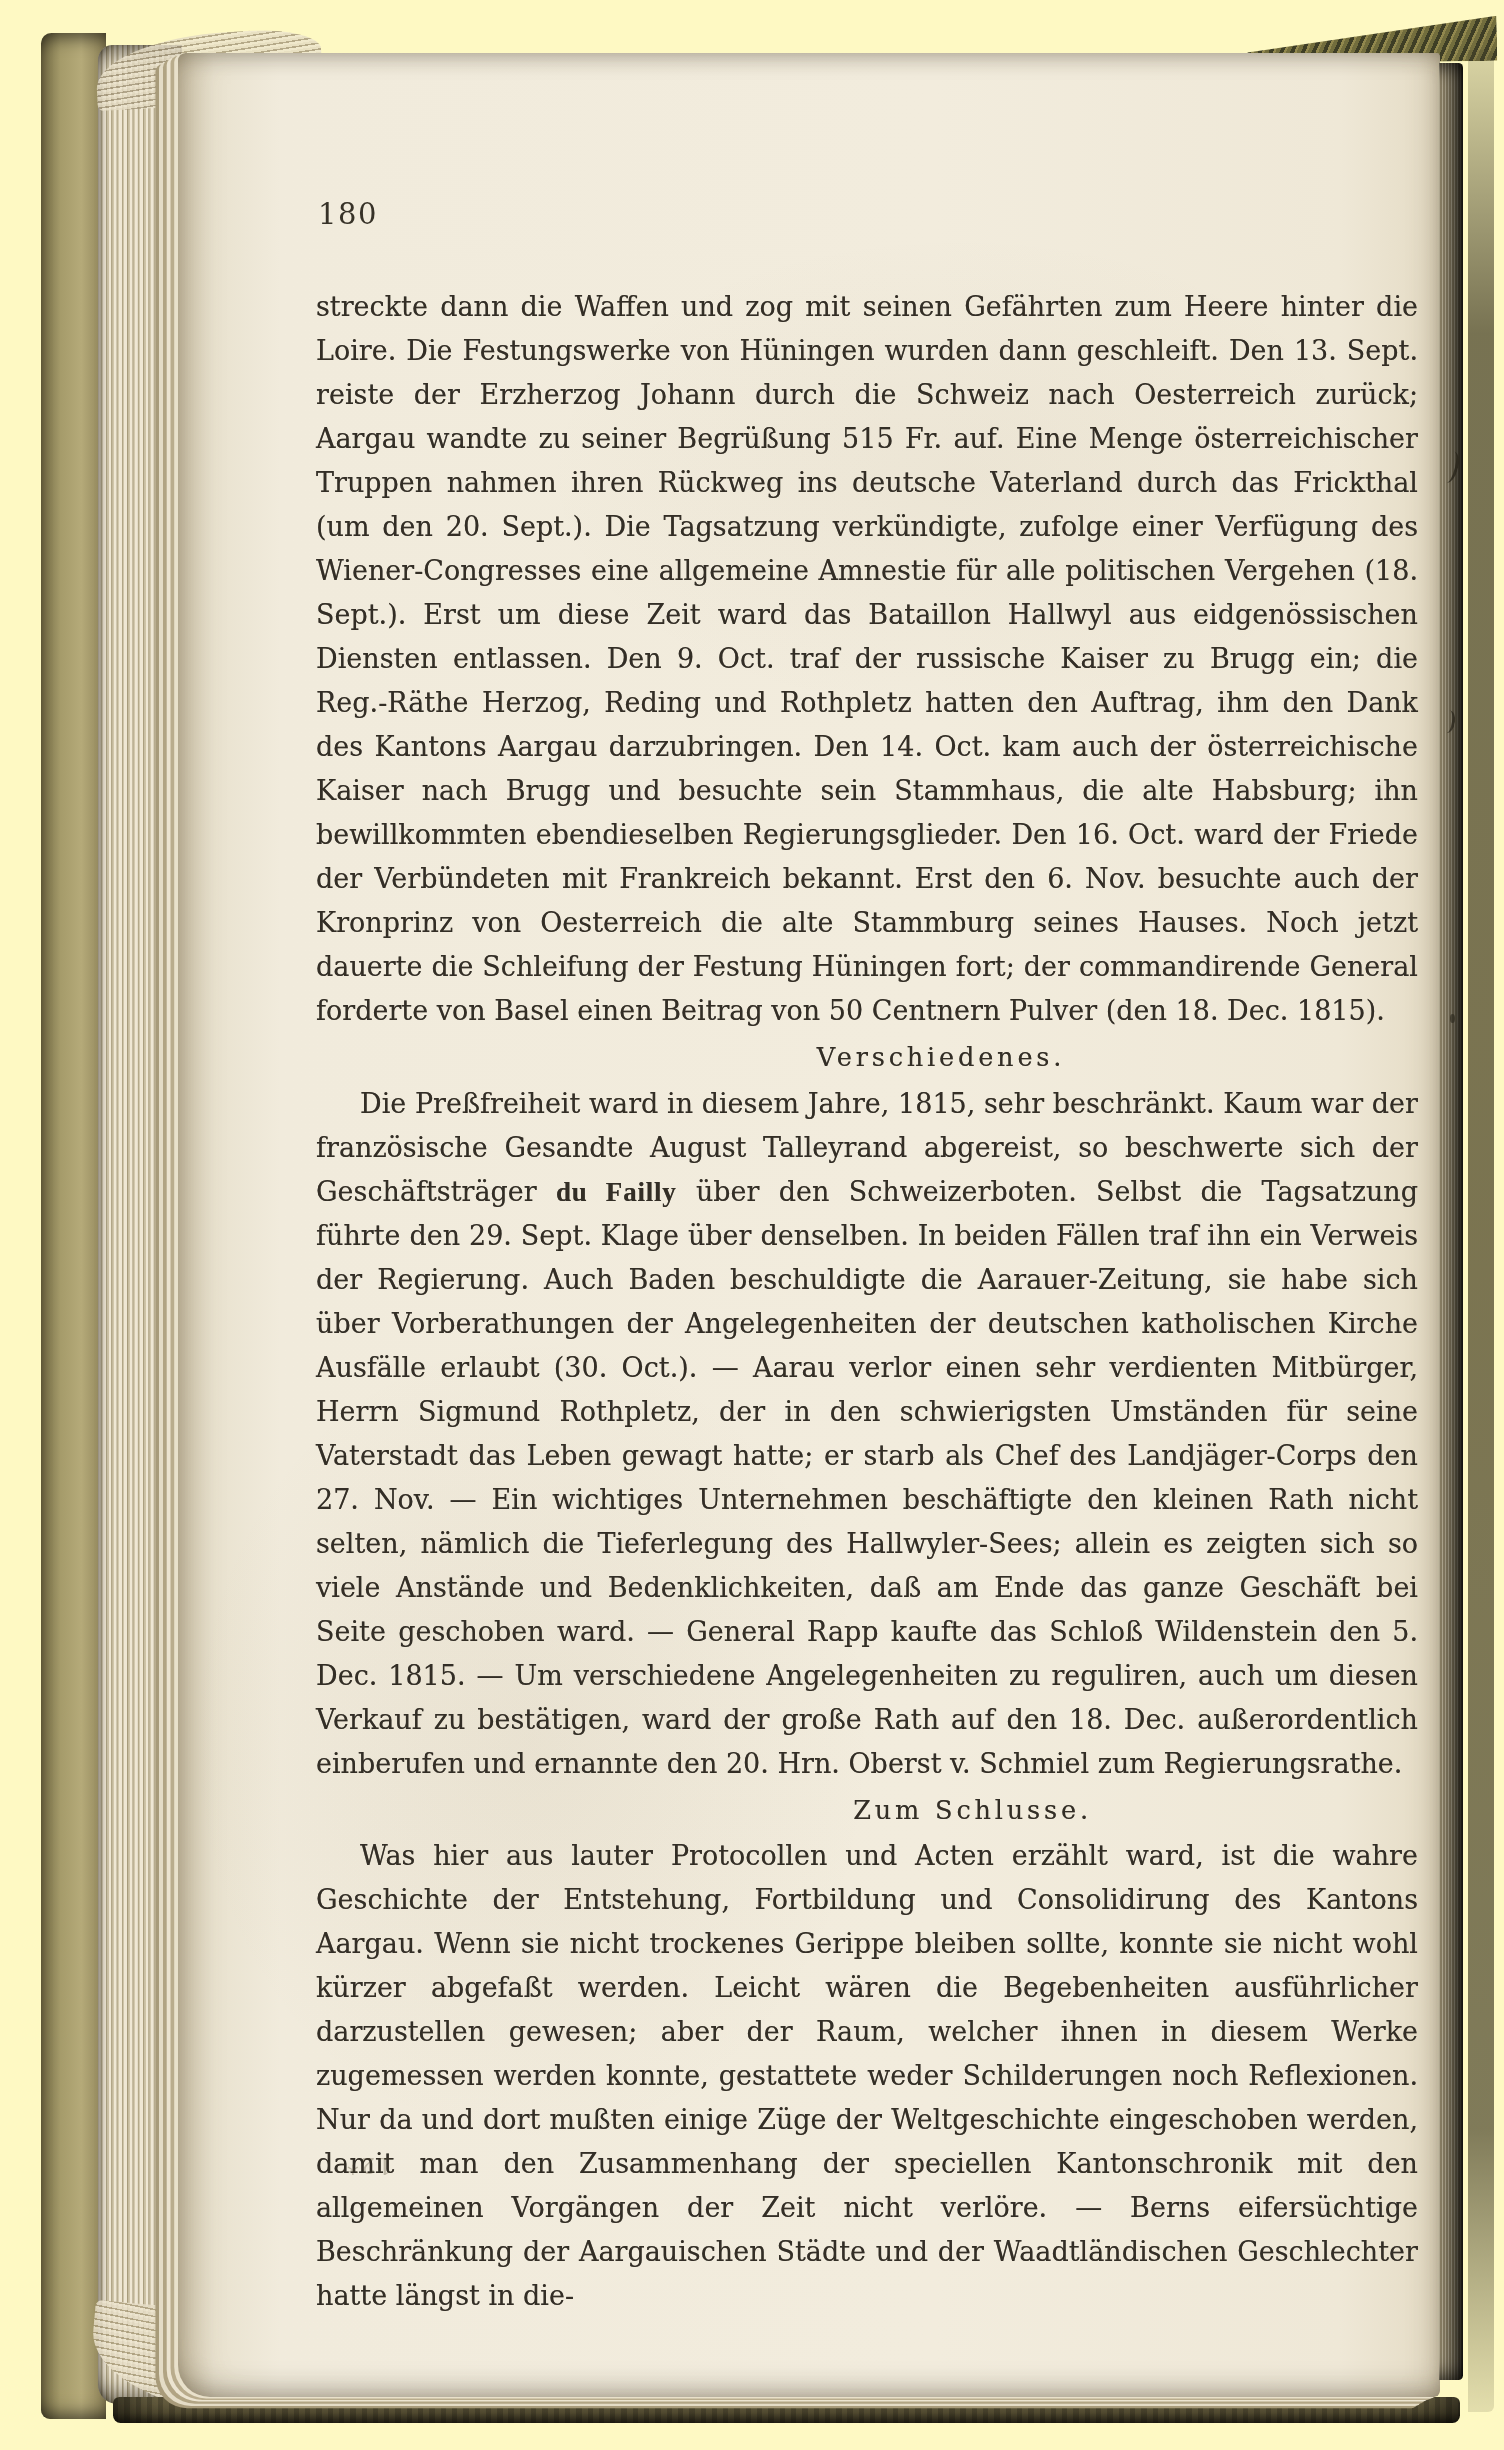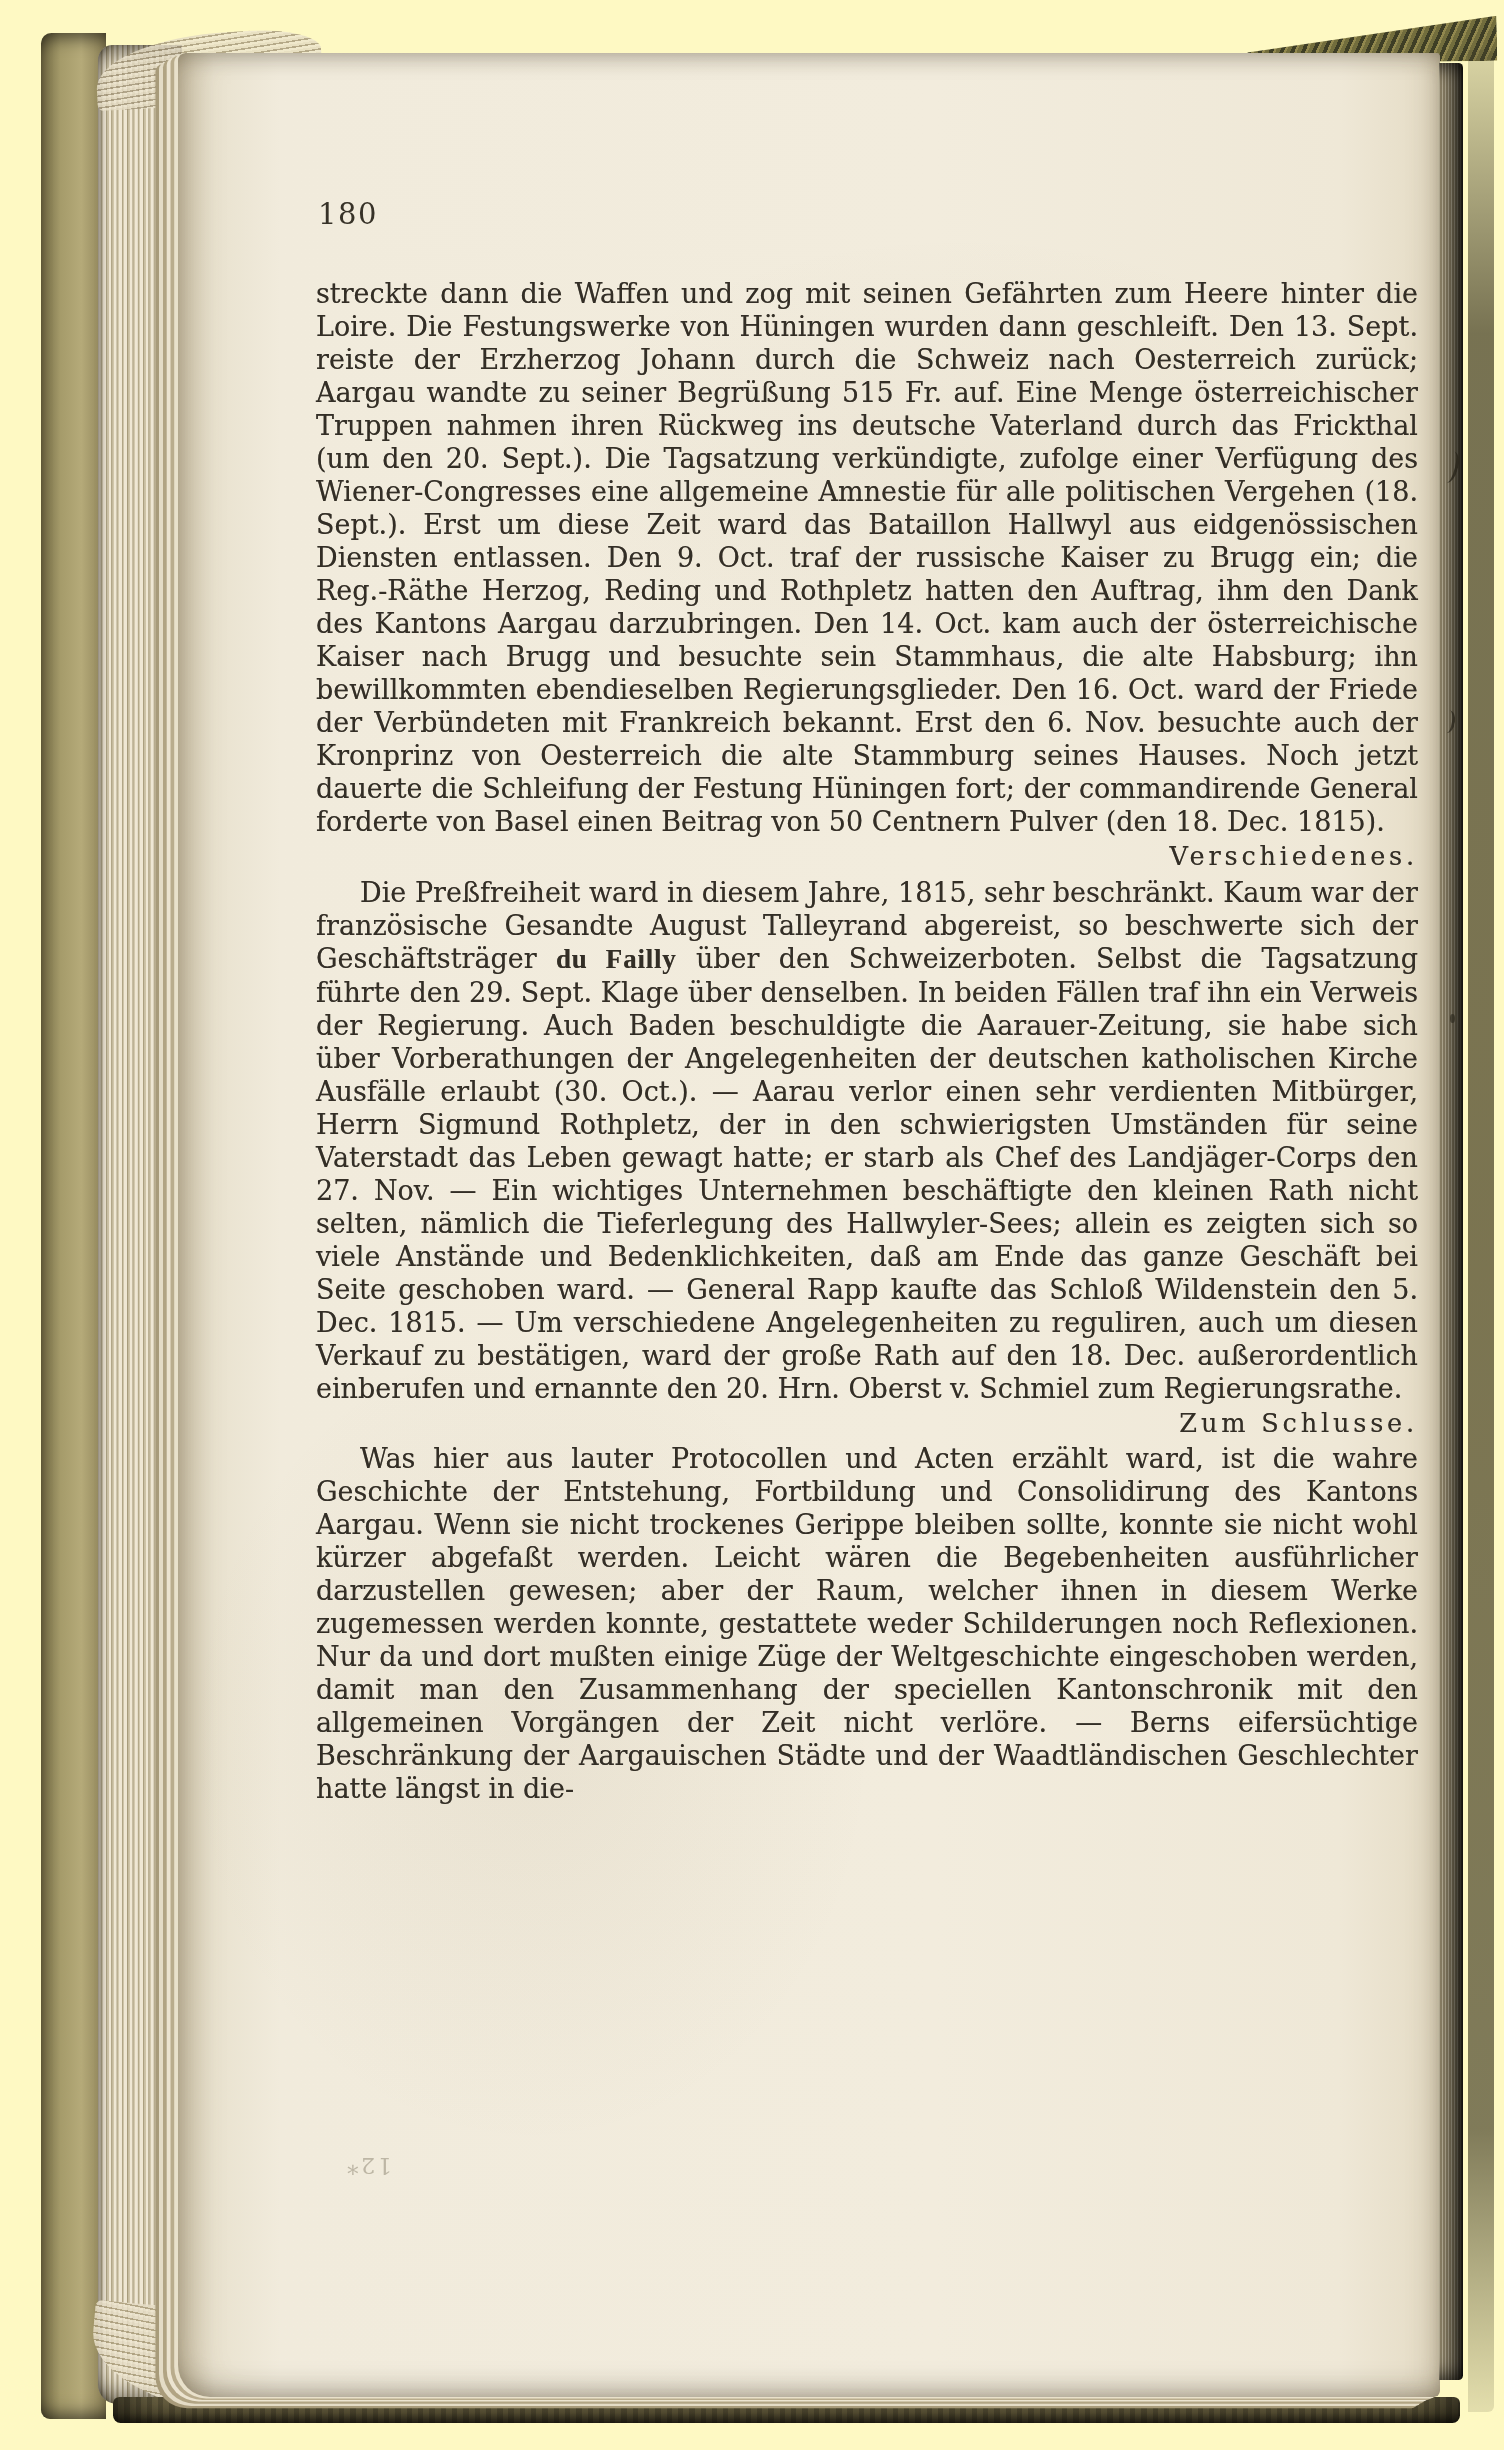--- a/index.html
+++ b/index.html
@@ -54,30 +54,30 @@
       -11.3px 4.5px 0 #ece4d0,
       -15px 6.8px 0 #b1a483,
       -19px 9px 0 #e4dcc6,
       -22.6px 11.3px 0 #a89b7a;
   }
   .page-number{
     position:absolute;left:140px;top:144px;
     font-size:29px;color:#373228;letter-spacing:1.5px;
   }
   .text-block{
-    position:absolute;left:138px;top:224px;width:1102px;
-    color:#332e26;font-size:27px;line-height:33px;
+    position:absolute;left:138px;top:232px;width:1102px;
+    color:#332e26;font-size:27px;line-height:44px;
     text-align:justify;
     text-shadow:0 0 0.5px rgba(51,46,38,.55);
   }
   .para{margin:0;}
   .para.indent{text-indent:44px;}
   .heading{
     margin:2.3px 0 2.3px 0;
-    font-size:25.6px;letter-spacing:3.8px;text-align:right;
+    font-size:25.6px;letter-spacing:3.8px;text-align:center;
   }
   .heading.h-verschiedenes{margin-left:148px;}
   .heading.h-schluss{margin-left:211px;}
   .antiqua{
     font-family:"Liberation Serif","DejaVu Serif",serif;
     font-weight:bold;letter-spacing:0.8px;margin-top:36px;
   }
   .show-through{
     position:absolute;left:167px;top:2100px;
     font-size:22.6px;color:rgba(82,72,50,.32);

